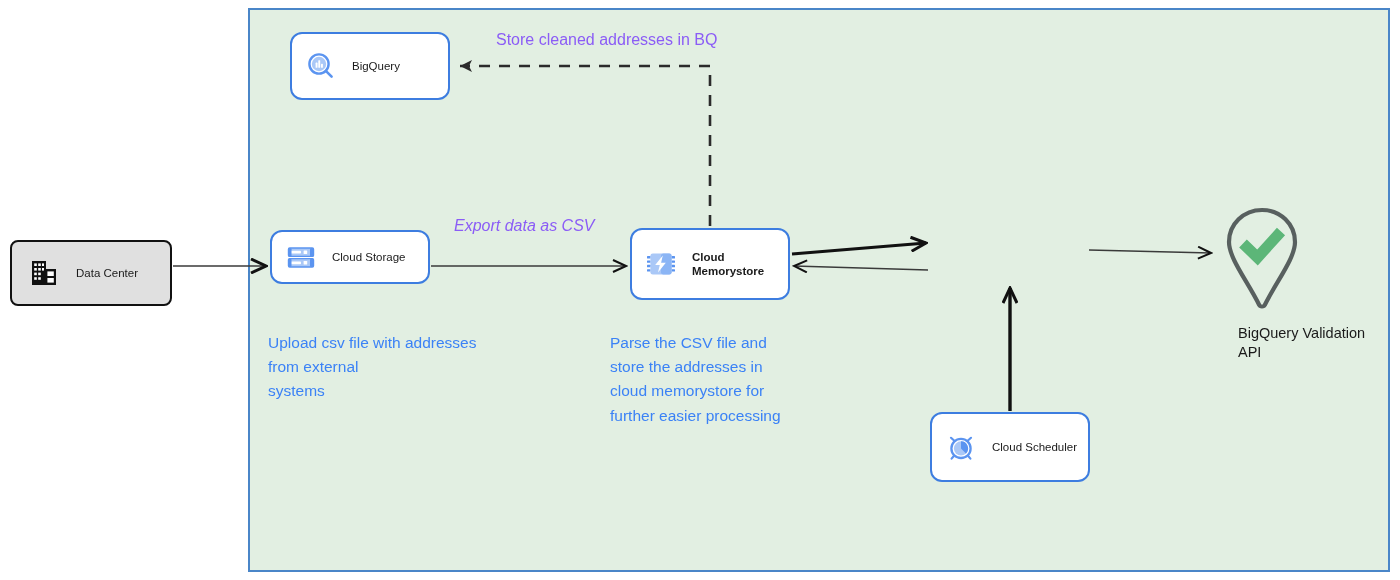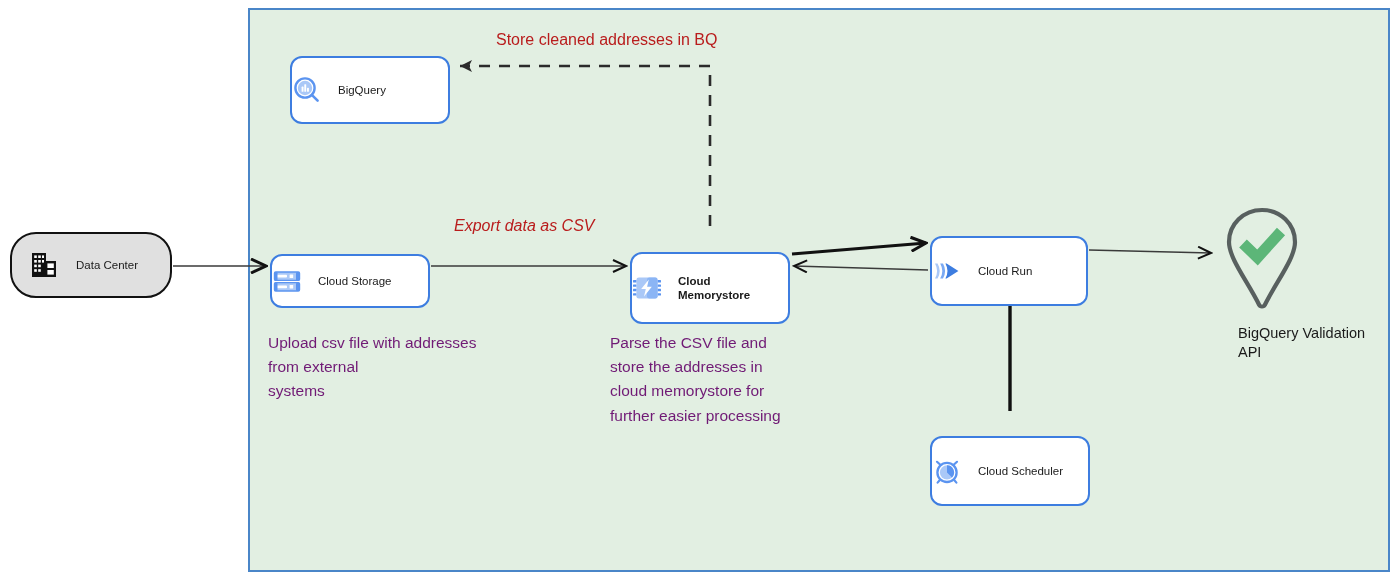--- a/index.html
+++ b/index.html
@@ -32,47 +32,46 @@
   }
 
   
   .node {
     box-sizing: border-box;
     background: #ffffff;
     border: 2px solid #3d7de0;
     border-radius: 12px;
     display: flex;
     align-items: center;
-    padding-left: 0;
-    margin-top: 24px;
+    padding-left: 14px;
   }
   .node .node-icon {
     flex: 0 0 auto;
     width: 30px;
     height: 30px;
     display: block;
   }
   .node .node-label {
     margin-left: 16px;
     font-size: 11.5px;
     color: #1a1a1a;
     line-height: 1.25;
     white-space: pre-line;
   }
 
   
   #node-data-center {
     left: 10px;
-    top: 232px;
+    top: 240px;
     width: 162px;
     height: 66px;
     box-sizing: border-box;
     background: #e0e0e0;
     border: 2px solid #111111;
-    border-radius: 26px;
+    border-radius: 8px;
     display: flex;
     align-items: center;
     padding-left: 18px;
   }
   #node-data-center .node-icon { width: 28px; height: 28px; }
   #node-data-center .node-label {
     margin-left: 18px;
     font-size: 11.5px;
     color: #1a1a1a;
   }
@@ -97,27 +96,27 @@
     width: 150px;
     font-size: 14.5px;
     color: #1a1a1a;
     line-height: 1.32;
     white-space: pre-line;
   }
 
   
   .annot {
     font-size: 15.5px;
-    color: #701a75;
+    color: #3b82f6;
     line-height: 1.56;
     white-space: pre-line;
   }
   .edge-label {
     font-size: 16px;
-    color: #b91c1c;
+    color: #8b5cf6;
     white-space: nowrap;
     text-align: right;
   }
   #label-store-bq       { left: 496px; top: 31px; }
   #label-export-csv     { left: 454px; top: 217px; font-style: italic; }
   #annot-upload         { left: 268px; top: 331px; width: 280px; }
   #annot-parse          { left: 610px; top: 331px; width: 300px; }
   #annot-scheduler      { left: 1029px; top: 347px; width: 180px; font-size: 14.5px; line-height: 1.46; }
 
   
@@ -244,28 +243,20 @@
         <rect x="25.4" y="20.2" width="3.6" height="2.4" rx="0.5"></rect>
       </g>
       <rect x="4.4" y="4.6" width="21.2" height="21" rx="2.4" fill="#aac8f7"></rect>
       <rect x="15.0" y="4.6" width="10.6" height="21" rx="2.4" fill="#8bb5f5"></rect>
       <path d="M16.8,6.6 L9.2,16.0 L13.8,16.0 L12.0,23.6 L19.8,13.8 L15.1,13.8 Z" fill="#ffffff"></path>
     </svg>
     <span class="node-label">Cloud
 Memorystore</span>
   </div>
 
-  <div class="abs node" id="node-cloud-run">
-    <svg class="node-icon" viewBox="0 0 30 30" xmlns="http://www.w3.org/2000/svg">
-      <path d="M3.0,7.5 Q7.2,15 3.0,22.5 L5.6,22.5 Q9.8,15 5.6,7.5 Z" fill="#aac8f7"></path>
-      <path d="M8.2,7.5 Q12.4,15 8.2,22.5 L11.0,22.5 Q15.2,15 11.0,7.5 Z" fill="#7aa9f3"></path>
-      <path d="M13.4,7.5 Q17.6,15 13.4,22.5 L14.6,22.5 L26.4,15 L14.6,7.5 Z" fill="#3d7de0"></path>
-    </svg>
-    <span class="node-label">Cloud Run</span>
-  </div>
 
   <div class="abs node" id="node-scheduler">
     <svg class="node-icon" viewBox="0 0 30 30" xmlns="http://www.w3.org/2000/svg">
       <g stroke="#5b94f0" stroke-width="2.2" fill="none" stroke-linecap="round">
         <line x1="5.0" y1="5.8" x2="8.6" y2="9.0"></line>
         <line x1="25.0" y1="5.8" x2="21.4" y2="9.0"></line>
         <line x1="7.8" y1="24.0" x2="5.6" y2="26.6"></line>
         <line x1="22.2" y1="24.0" x2="24.4" y2="26.6"></line>
       </g>
       <circle cx="15" cy="16.4" r="9.6" fill="none" stroke="#5b94f0" stroke-width="2.3"></circle>

